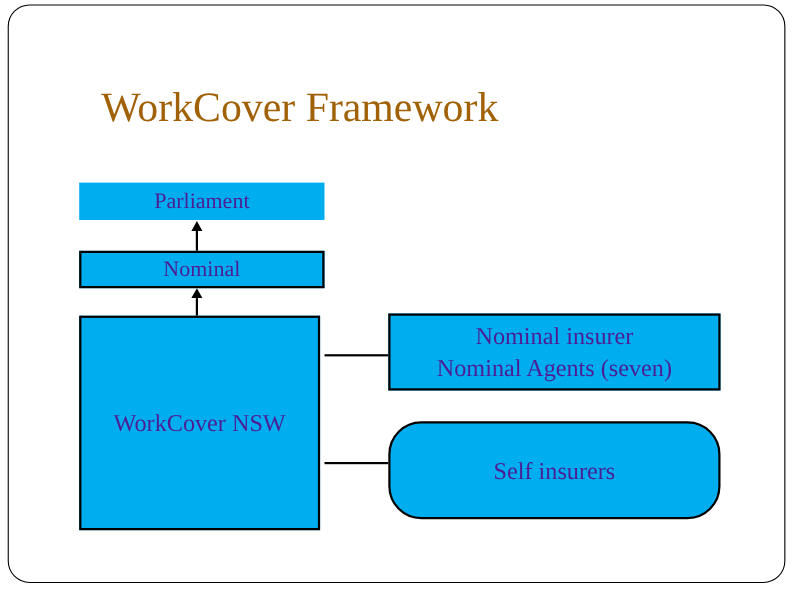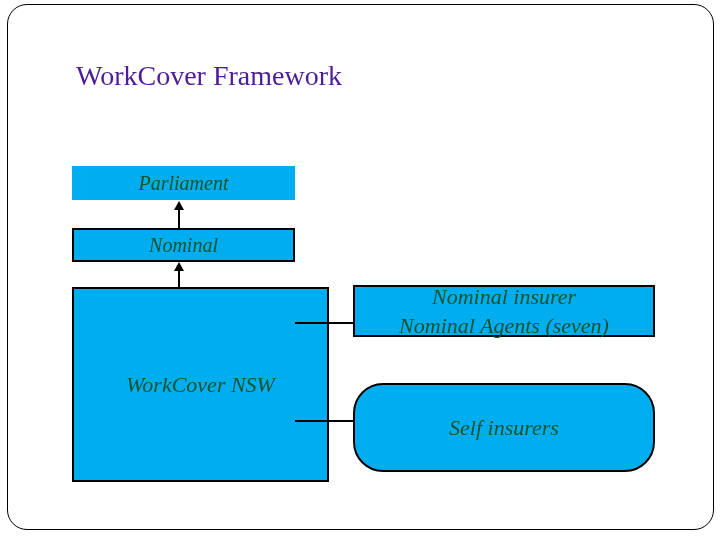--- a/index.html
+++ b/index.html
@@ -22,45 +22,44 @@
     width: 707px;
     height: 526px;
     border: 1px solid #000000;
     border-radius: 20px;
     box-sizing: border-box;
   }
   .title {
     position: absolute;
     left: 76px;
     top: 60px;
-    margin: 0;
-    font-size: 28px;
+    margin: 16px;
+    font-size: 38px;
     font-weight: normal;
-    color: #4c1d95;
+    color: #a16207;
     white-space: nowrap;
   }
   .box {
     position: absolute;
     background: #00aeef;
     box-sizing: border-box;
     display: flex;
     flex-direction: column;
     align-items: center;
     justify-content: center;
     text-align: center;
-    color: #14532d;
-    font-style: italic;
+    color: #4c1d95;
   }
   .box.bordered {
     border: 2px solid #000000;
   }
   .box-parliament { left: 72px; top: 166px; width: 223px; height: 34px; font-size: 20px; }
   .box-minister   { left: 72px; top: 228px; width: 223px; height: 34px; font-size: 20px; }
-  .box-workcover  { left: 72px; top: 287px; width: 257px; height: 195px; font-size: 22px; justify-content: center; }
-  .box-nominal    { left: 353px; top: 285px; width: 302px; height: 52px; font-size: 22px; line-height: 29px; align-items: center; }
+  .box-workcover  { left: 72px; top: 287px; width: 219px; height: 195px; font-size: 22px; justify-content: center; }
+  .box-nominal    { left: 353px; top: 285px; width: 302px; height: 70px; font-size: 22px; line-height: 29px; align-items: center; }
   .box-self       { left: 353px; top: 383px; width: 302px; height: 89px; font-size: 22px; line-height: 29px; border-radius: 30px; }
   .box .line { display: block; }
 
   .vconn {
     position: absolute;
     width: 10px;
   }
   .vconn .head {
     width: 0;
     height: 0;

